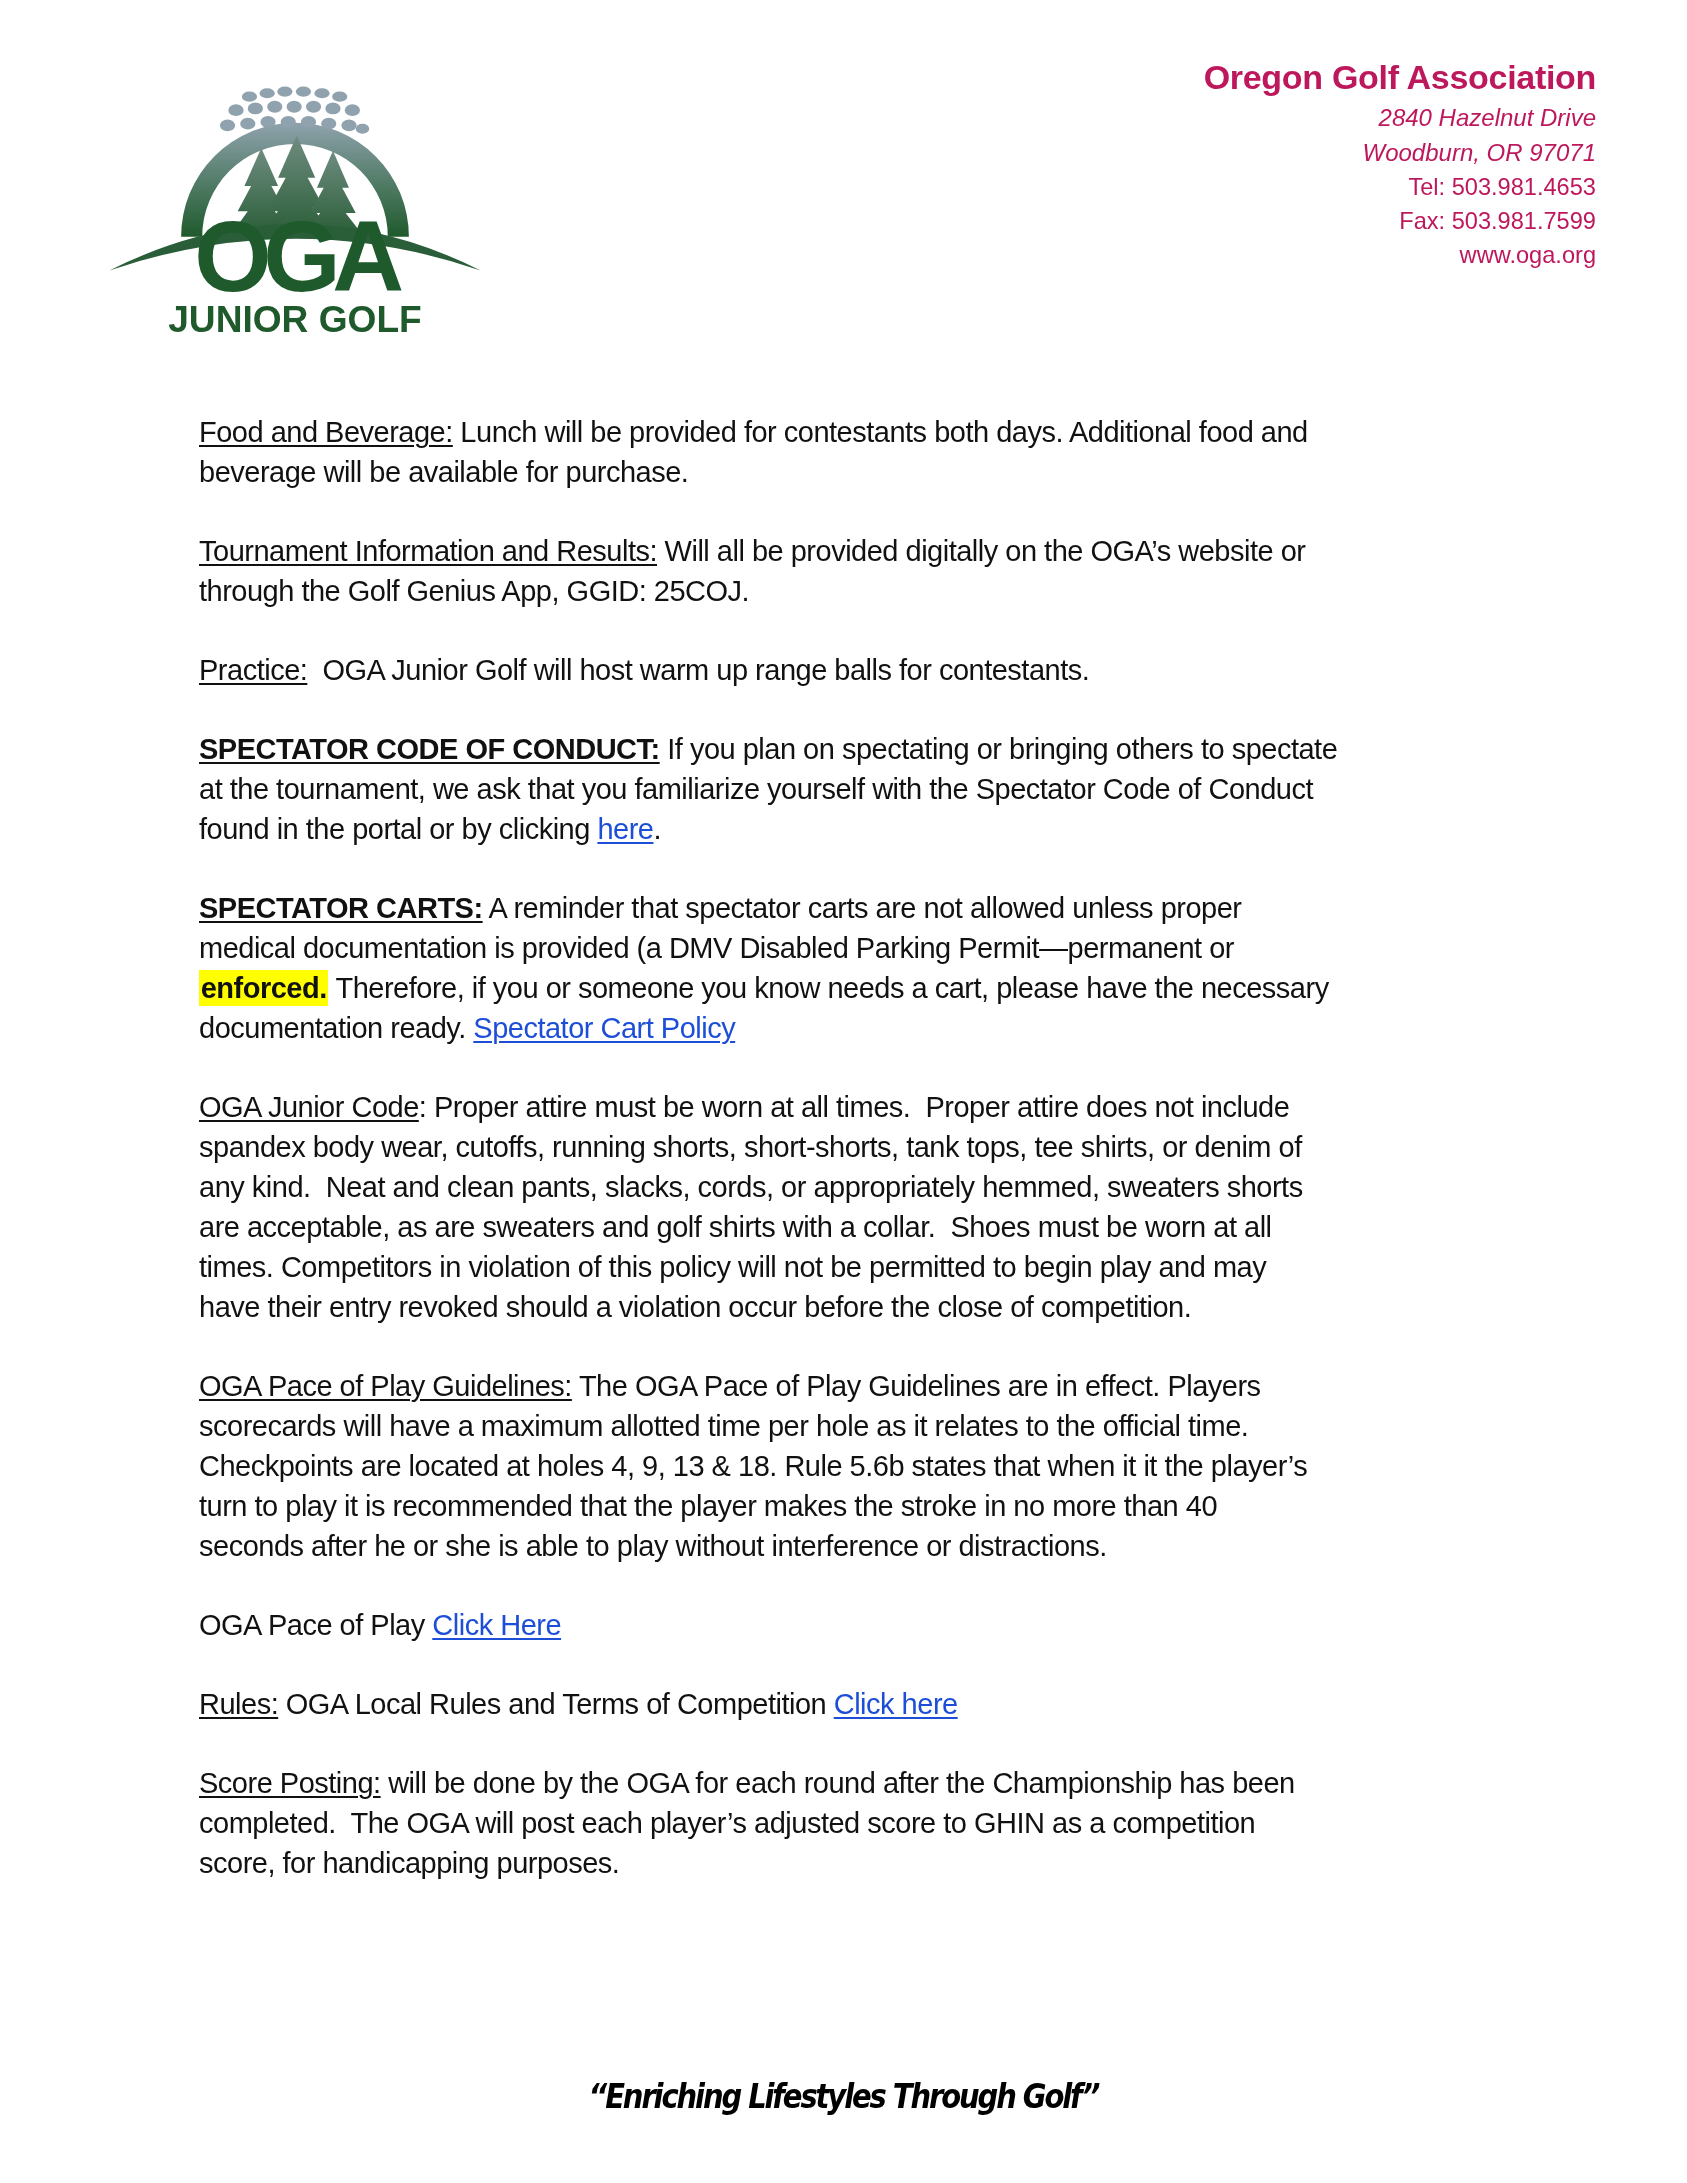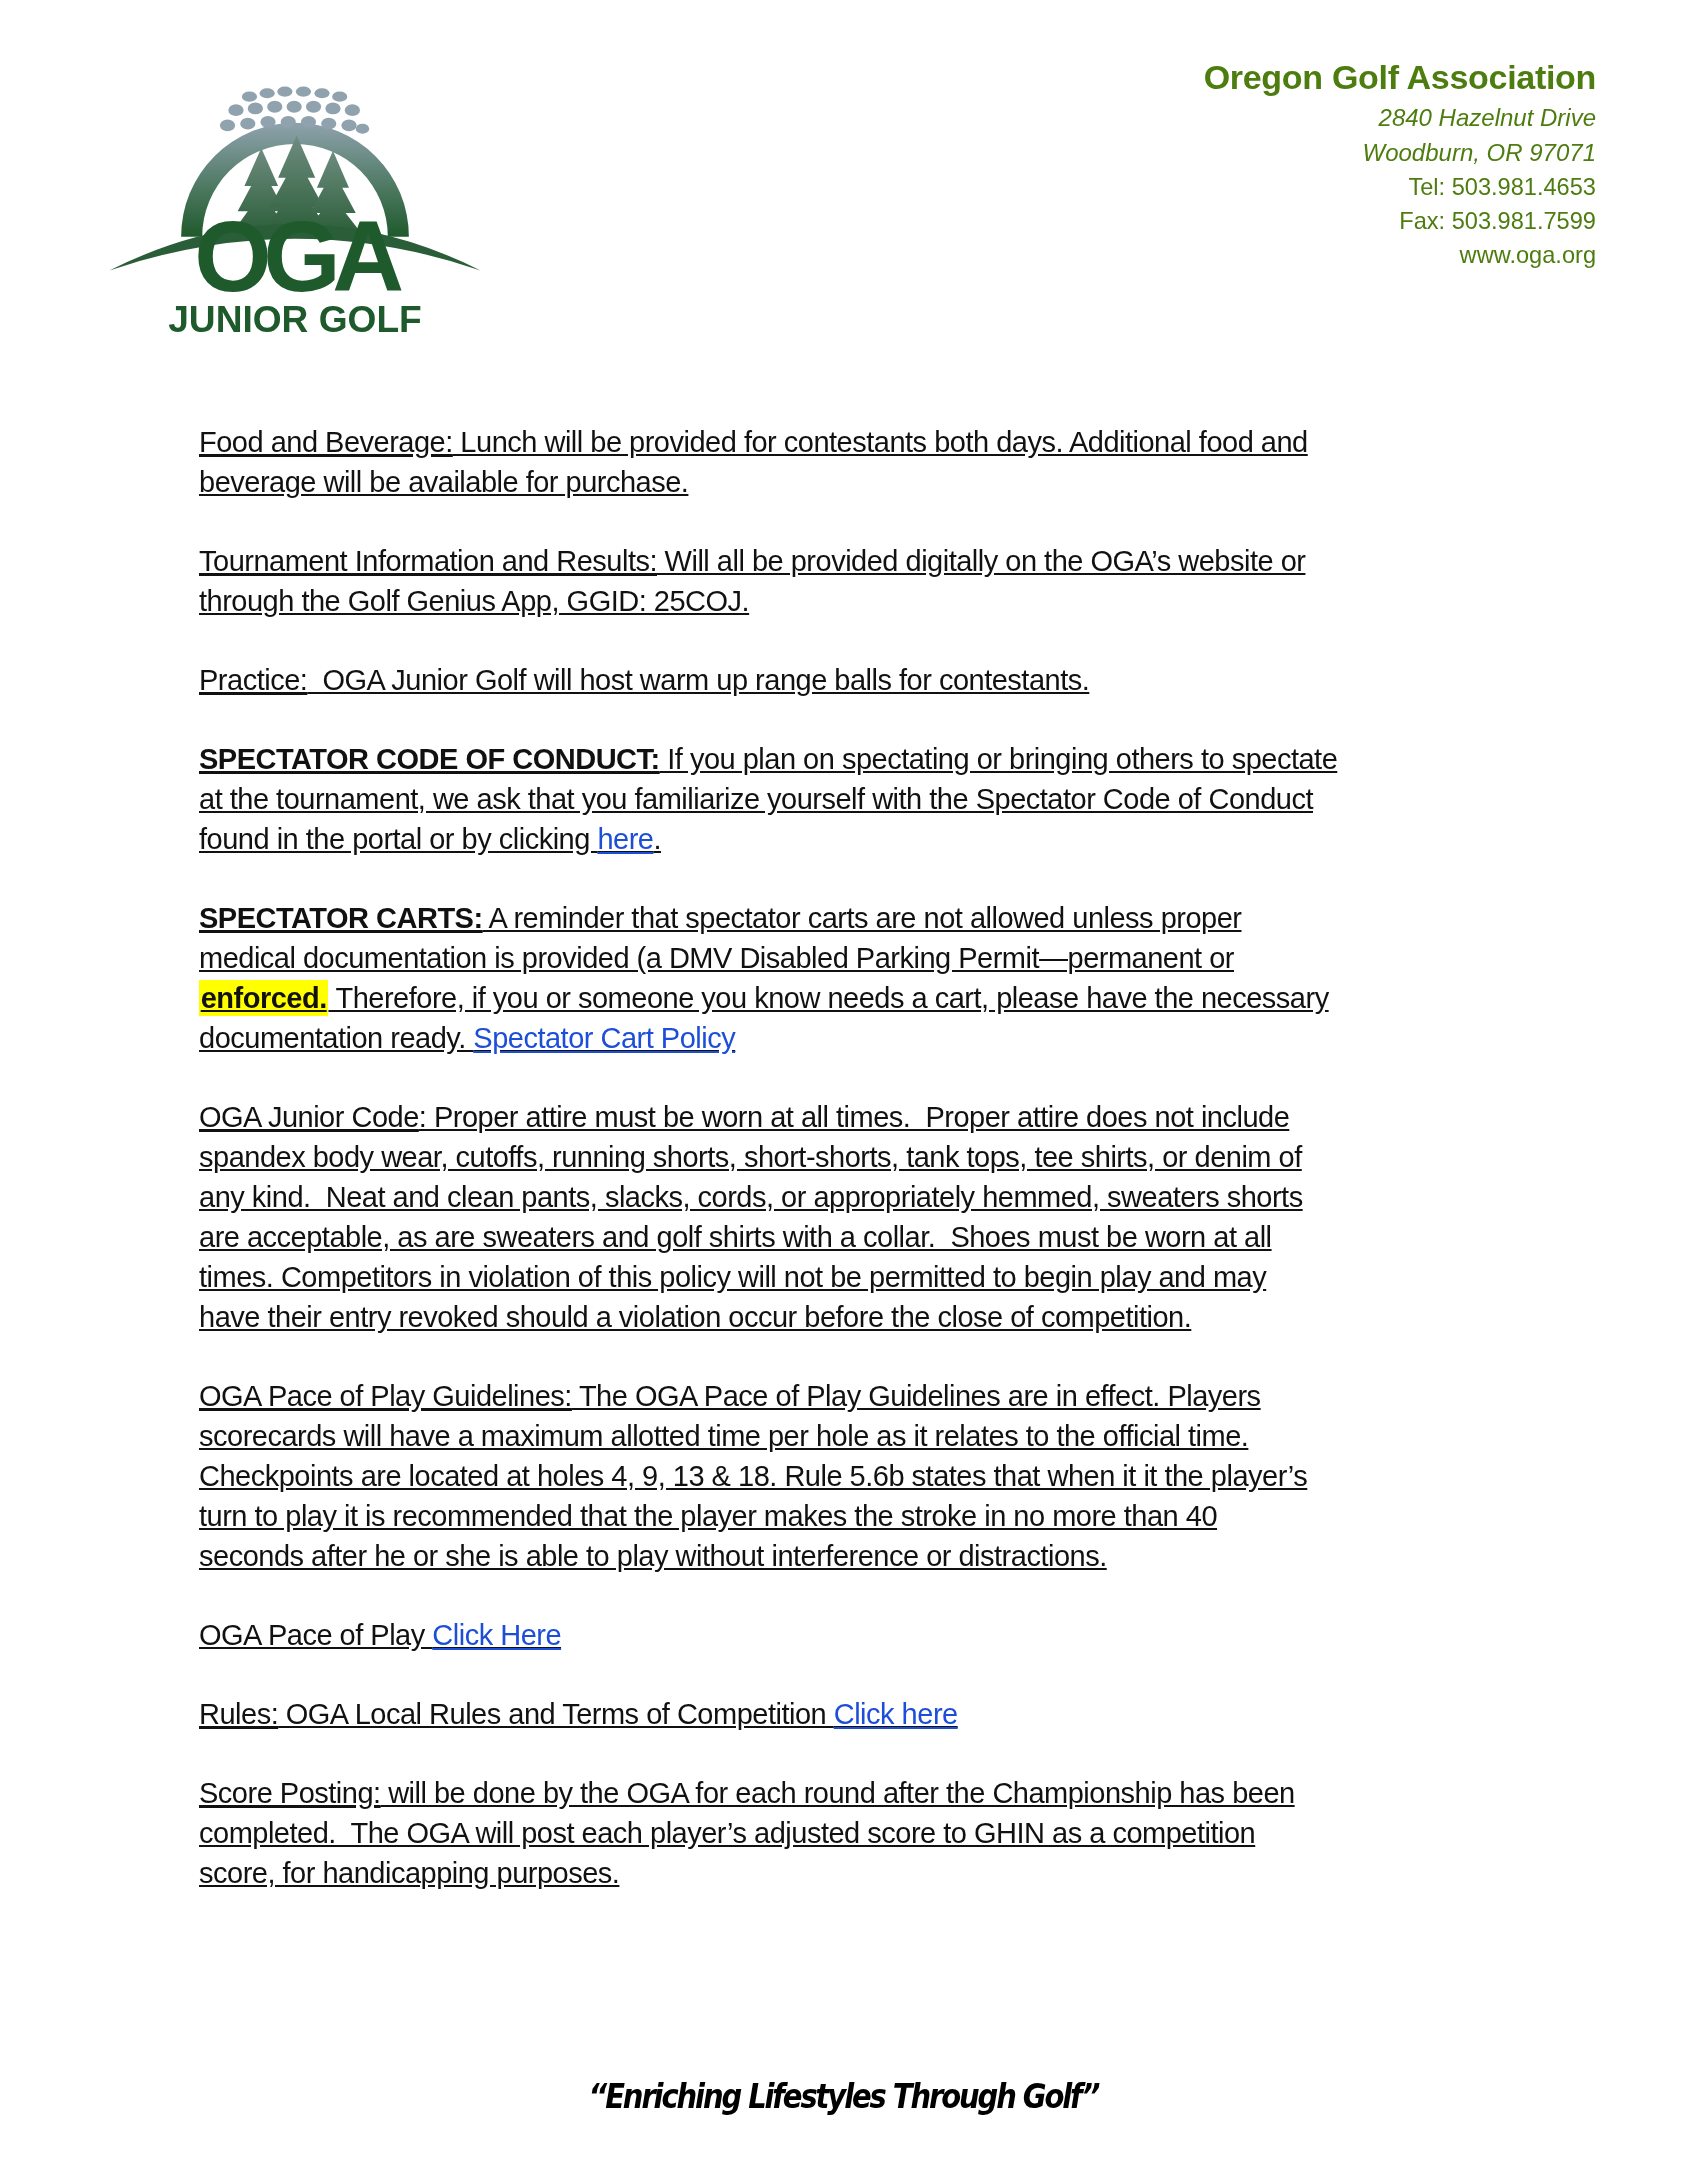--- a/index.html
+++ b/index.html
@@ -4,30 +4,30 @@
 <style>
   html, body { margin: 0; padding: 0; background: #ffffff; }
   body { width: 1687px; height: 2183px; position: relative; overflow: hidden; color: #111; }
   .page { position: absolute; left: 0; top: 0; width: 1687px; height: 2183px; background: #fff; }
 
   
   .logo { position: absolute; left: 101px; top: 51px; width: 388px; height: 287px; }
 
   
   .letterhead { position: absolute; right: 91px; top: 54px; text-align: right;
-    font-family: "Liberation Sans", "DejaVu Sans", sans-serif; color: #4d7c0f; }
+    font-family: "Liberation Sans", "DejaVu Sans", sans-serif; color: #be185d; }
   .lh-name { font-size: 34px; font-weight: bold; line-height: 46px; letter-spacing: -0.3px; }
   .lh-line { font-size: 24px; line-height: 35px; font-style: italic; }
   .lh-small { font-size: 23.6px; line-height: 34px; }
 
   
   .content { position: absolute; left: 199px; top: 412px; width: 1316px;
     font-family: "Liberation Sans", "DejaVu Sans", sans-serif; font-size: 29px;
     letter-spacing: -0.5px; color: #111; }
-  .para { margin: 10px 0 39px 0; text-decoration: underline; }
+  .para { margin: 0 0 39px 0; }
   .line { display: block; height: 40px; line-height: 40px; white-space: nowrap; }
   .u { text-decoration: underline; text-decoration-thickness: 1.7px; text-underline-offset: 3.4px; }
   .b { font-weight: bold; }
   .hl { background: #ffff00; font-weight: bold; padding: 1.7px 1.7px; }
   a.link { color: #1d4ed8; text-decoration: underline; text-decoration-thickness: 1.7px;
     text-underline-offset: 3.4px; cursor: pointer; }
 
   
   .tagline { position: absolute; left: 0; width: 1687px; top: 2080px; text-align: center;
     font-family: "DejaVu Sans", "Liberation Sans", sans-serif; font-weight: bold; font-style: italic;

